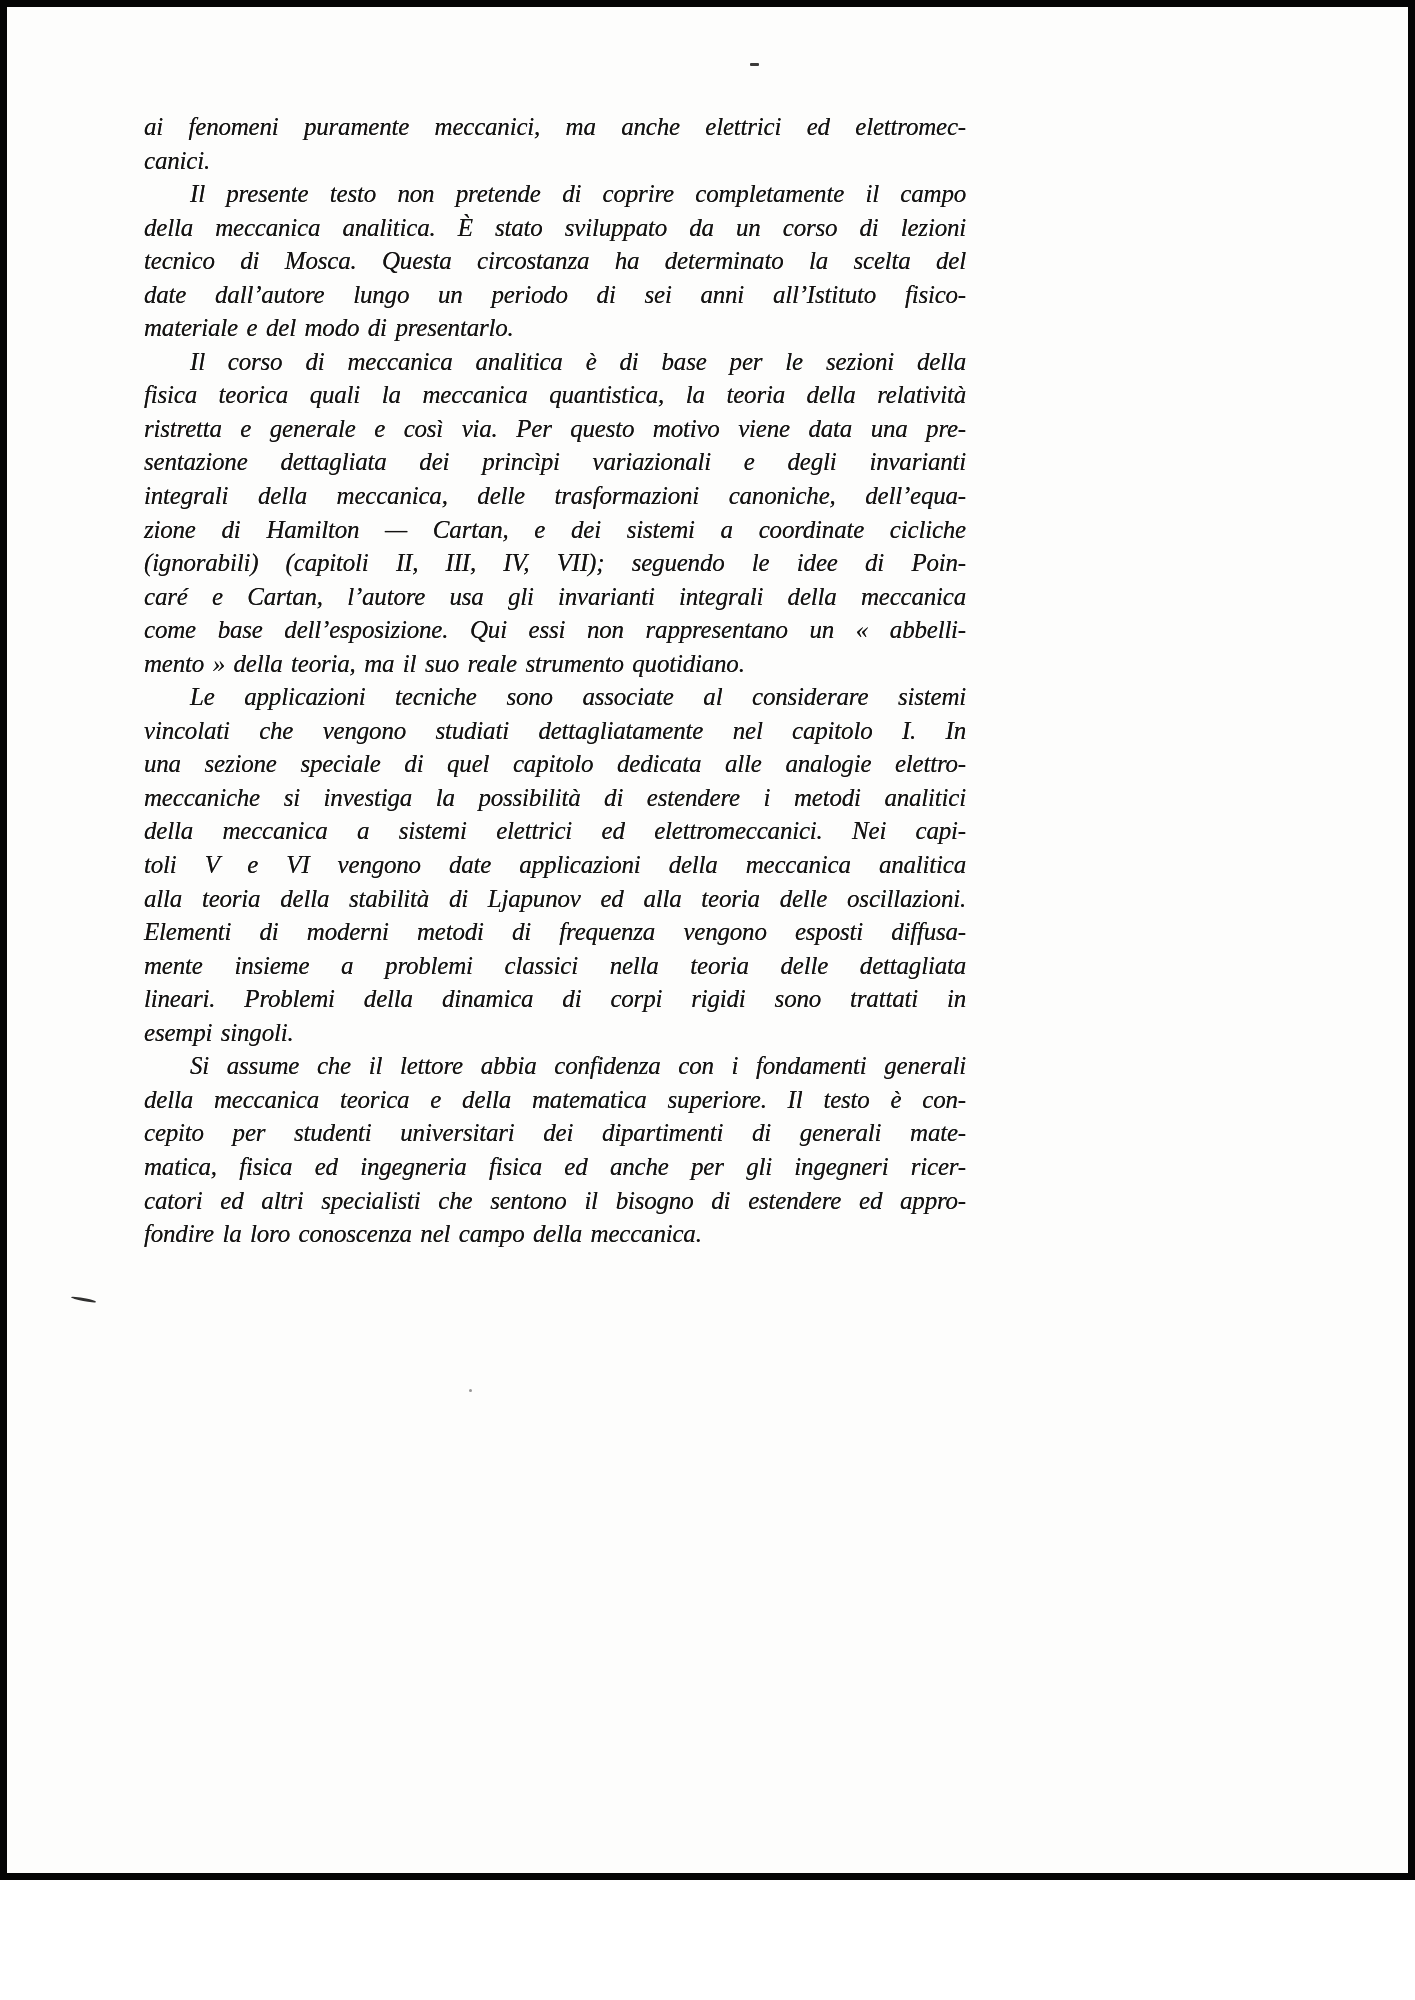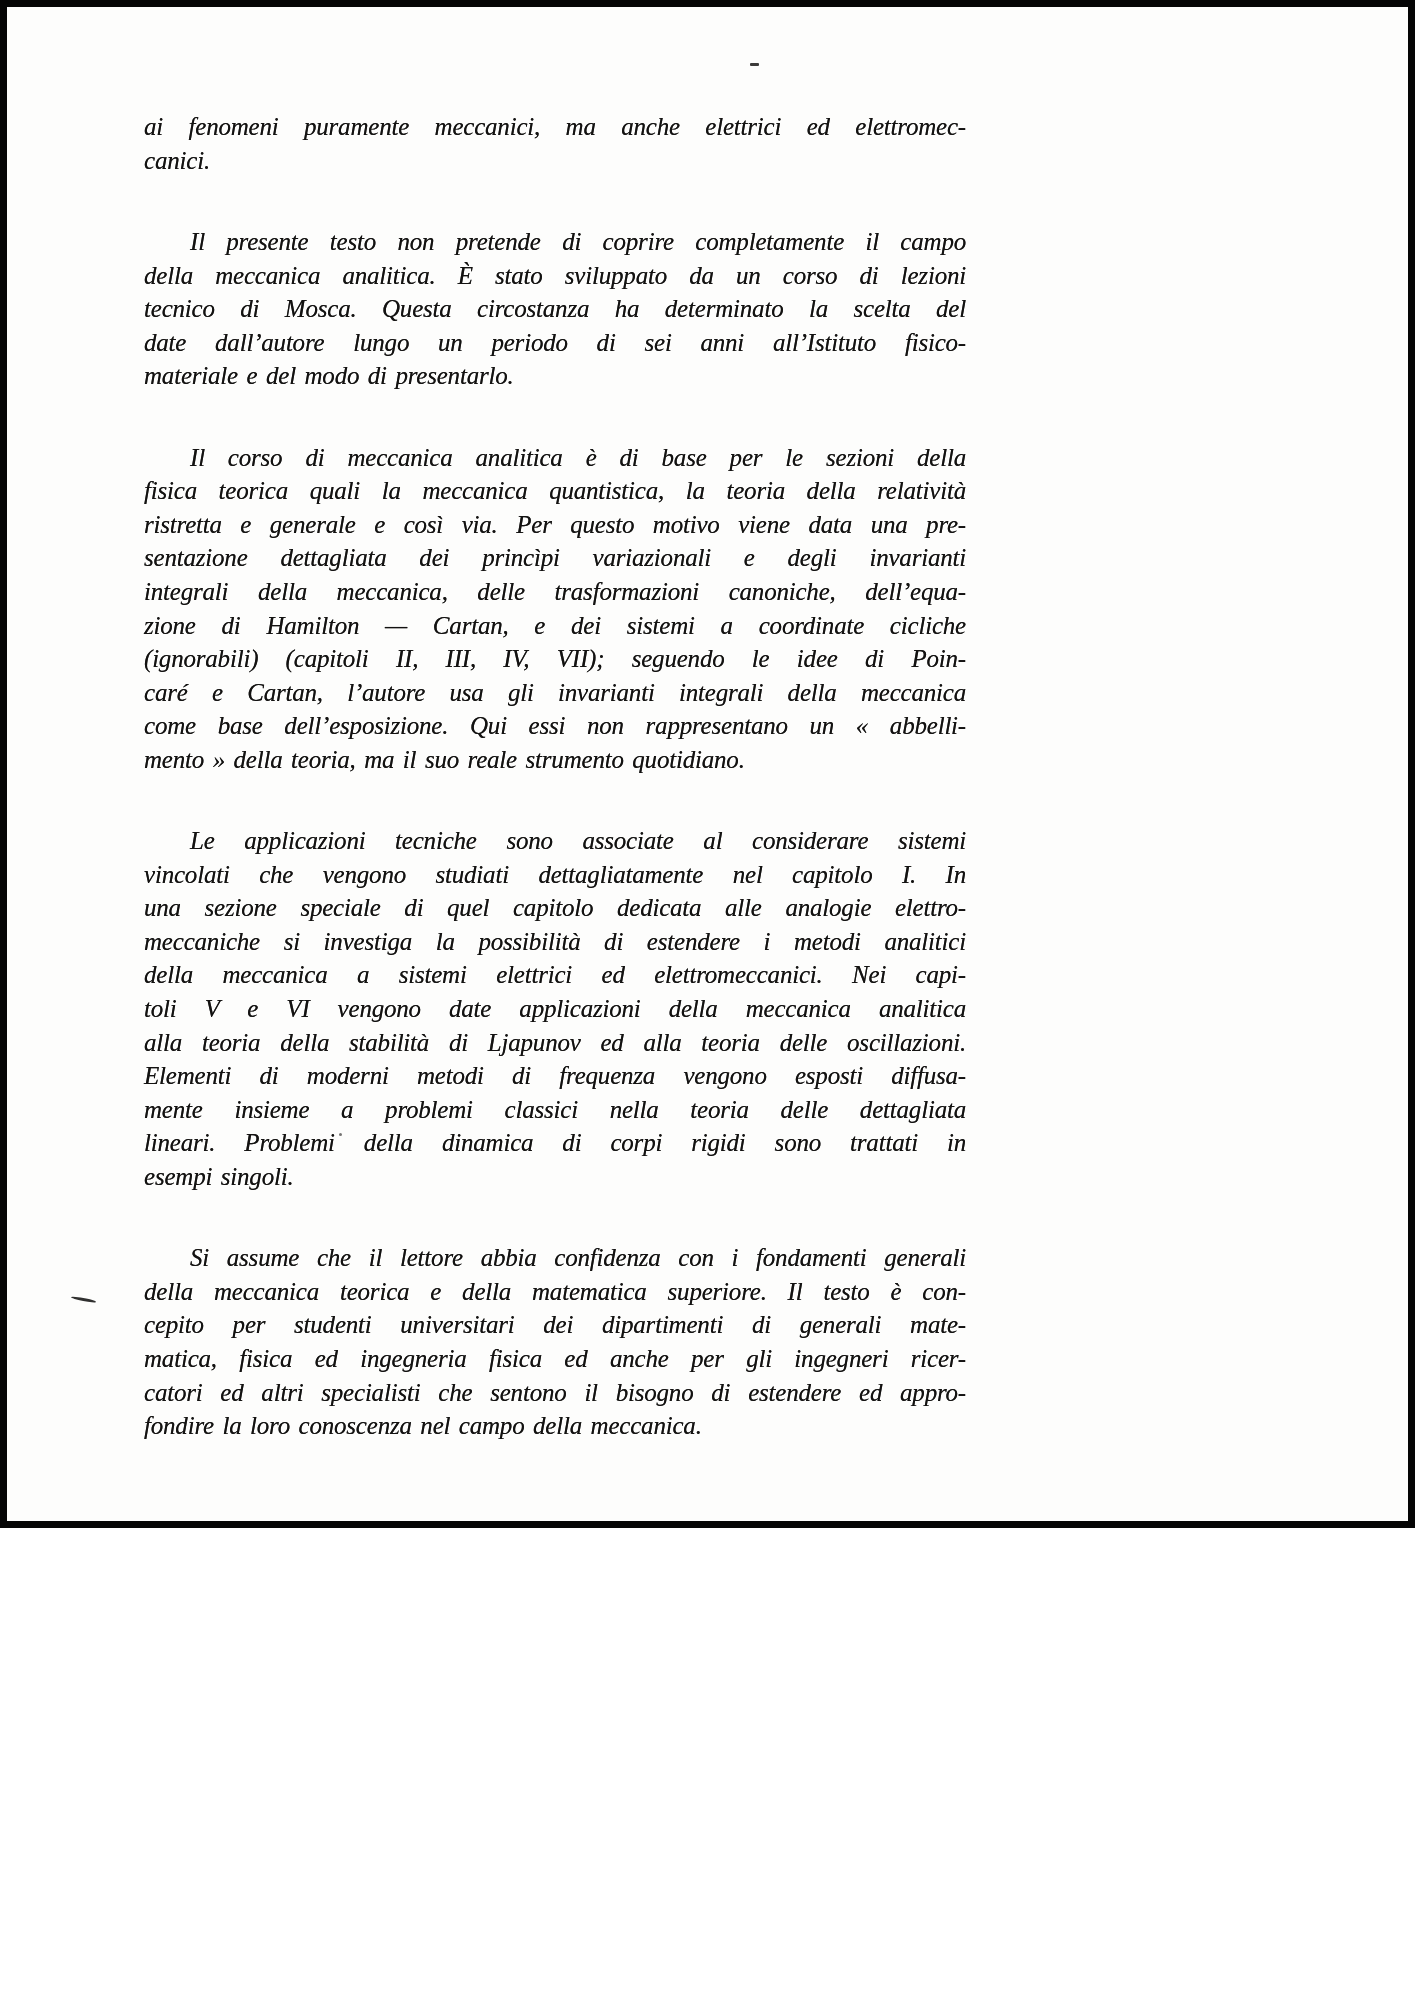--- a/index.html
+++ b/index.html
@@ -3,21 +3,21 @@
 <meta charset="utf-8">
 <style>
   html, body {
     margin: 0;
     padding: 0;
     background: #ffffff;
   }
   .page {
     position: relative;
     width: 1415px;
-    height: 1528px;
+    height: 1880px;
     background: #fdfdfc;
     box-sizing: border-box;
     border: 7px solid #050505;
     overflow: hidden;
     font-family: "Liberation Serif", "DejaVu Serif", serif;
     color: #131211;
   }
   .text-block {
     position: absolute;
     left: 137px;
@@ -31,21 +31,21 @@
     text-shadow: 0 0 0.5px rgba(10,10,10,0.75);
   }
   .paragraph { margin: 0; }
   .line {
     text-align: justify;
     text-align-last: justify;
     white-space: normal;
     overflow: visible;
     height: 33.55px;
   }
-  .line.indent { text-indent: 46px; margin-top: 48px; }
+  .line.indent { text-indent: 46px; }
   .line.last { text-align-last: left; }
   .page-number {
     position: absolute;
     left: 167px;
     top: 1866px;
     font-style: normal;
     font-size: 40px;
     line-height: 1;
     color: #0d0c0b;
     text-shadow: 0 0 0.5px rgba(10,10,10,0.8);

